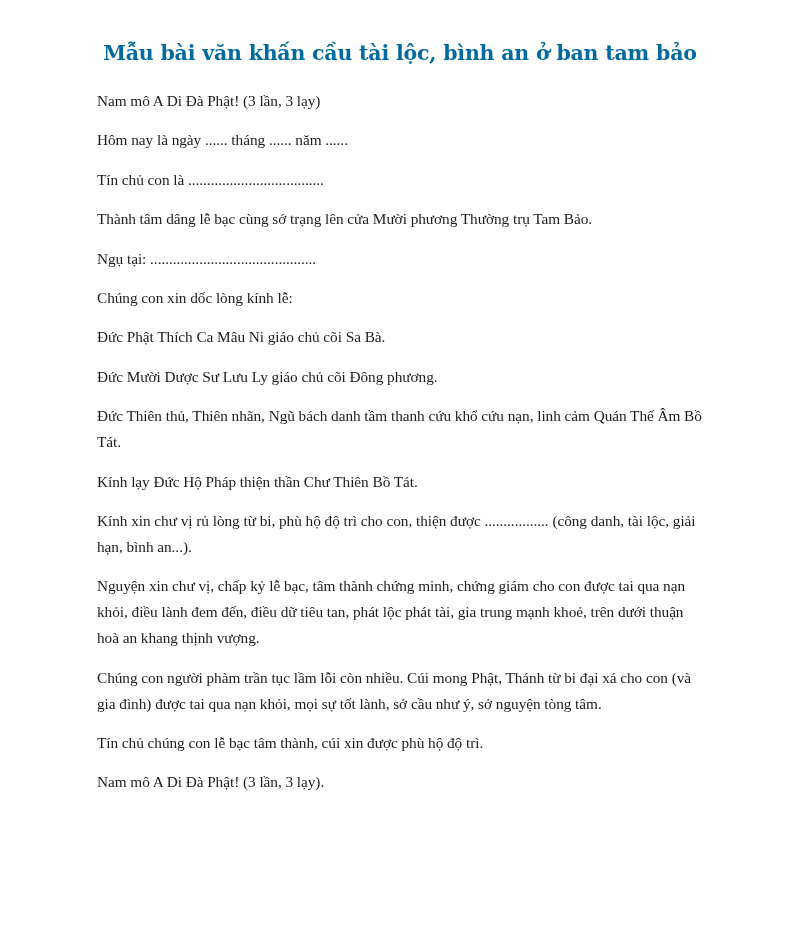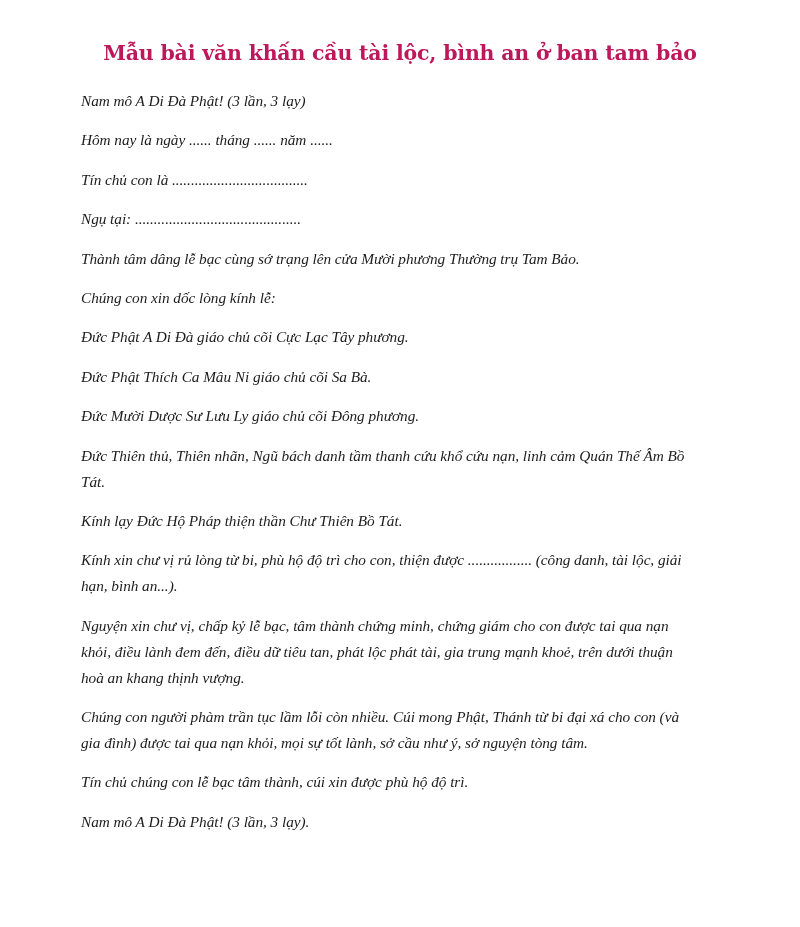--- a/index.html
+++ b/index.html
@@ -25,54 +25,52 @@
     .title {
       position: absolute;
       left: 0;
       top: 38px;
       width: 800px;
       text-align: center;
       font-family: "DejaVu Serif", "Liberation Serif", serif;
       font-weight: bold;
       font-size: 20.5px;
       letter-spacing: -0.2px;
-      color: #be185d;
+      color: #0369a1;
       margin: 0;
       line-height: 30px;
     }
     .body {
       position: absolute;
-      left: 81px;
+      left: 97px;
       top: 88px;
       width: 612px;
-      font-style: italic;
     }
     .para {
       margin: 0 0 13.4px 0;
       font-family: "Liberation Serif", "DejaVu Serif", serif;
       font-size: 15.3px;
       line-height: 26px;
       color: #1c1c1c;
       letter-spacing: -0.05px;
     }
   </style>
 </head>
 <body>
 
 <div class="page">
   <h1 class="title">Mẫu bài văn khấn cầu tài lộc, bình an ở ban tam bảo</h1>
 
   <div class="body">
     <p class="para">Nam mô A Di Đà Phật! (3 lần, 3 lạy)</p>
     <p class="para">Hôm nay là ngày ...... tháng ...... năm ......</p>
     <p class="para">Tín chủ con là ....................................</p>
+    <p class="para">Thành tâm dâng lễ bạc cùng sớ trạng lên cửa Mười phương Thường trụ Tam Bảo.</p>
     <p class="para">Ngụ tại: ............................................</p>
-    <p class="para">Thành tâm dâng lễ bạc cùng sớ trạng lên cửa Mười phương Thường trụ Tam Bảo.</p>
     <p class="para">Chúng con xin dốc lòng kính lễ:</p>
-    <p class="para">Đức Phật A Di Đà giáo chủ cõi Cực Lạc Tây phương.</p>
     <p class="para">Đức Phật Thích Ca Mâu Ni giáo chủ cõi Sa Bà.</p>
     <p class="para">Đức Mười Dược Sư Lưu Ly giáo chủ cõi Đông phương.</p>
     <p class="para">Đức Thiên thủ, Thiên nhãn, Ngũ bách danh tầm thanh cứu khổ cứu nạn, linh cảm Quán Thế Âm Bồ Tát.</p>
     <p class="para">Kính lạy Đức Hộ Pháp thiện thần Chư Thiên Bồ Tát.</p>
     <p class="para">Kính xin chư vị rủ lòng từ bi, phù hộ độ trì cho con, thiện được ................. (công danh, tài lộc, giải hạn, bình an...).</p>
     <p class="para">Nguyện xin chư vị, chấp kỷ lễ bạc, tâm thành chứng minh, chứng giám cho con được tai qua nạn khỏi, điều lành đem đến, điều dữ tiêu tan, phát lộc phát tài, gia trung mạnh khoẻ, trên dưới thuận hoà an khang thịnh vượng.</p>
     <p class="para">Chúng con người phàm trần tục lầm lỗi còn nhiều. Cúi mong Phật, Thánh từ bi đại xá cho con (và gia đình) được tai qua nạn khỏi, mọi sự tốt lành, sở cầu như ý, sở nguyện tòng tâm.</p>
     <p class="para">Tín chủ chúng con lễ bạc tâm thành, cúi xin được phù hộ độ trì.</p>
     <p class="para">Nam mô A Di Đà Phật! (3 lần, 3 lạy).</p>
   </div>

